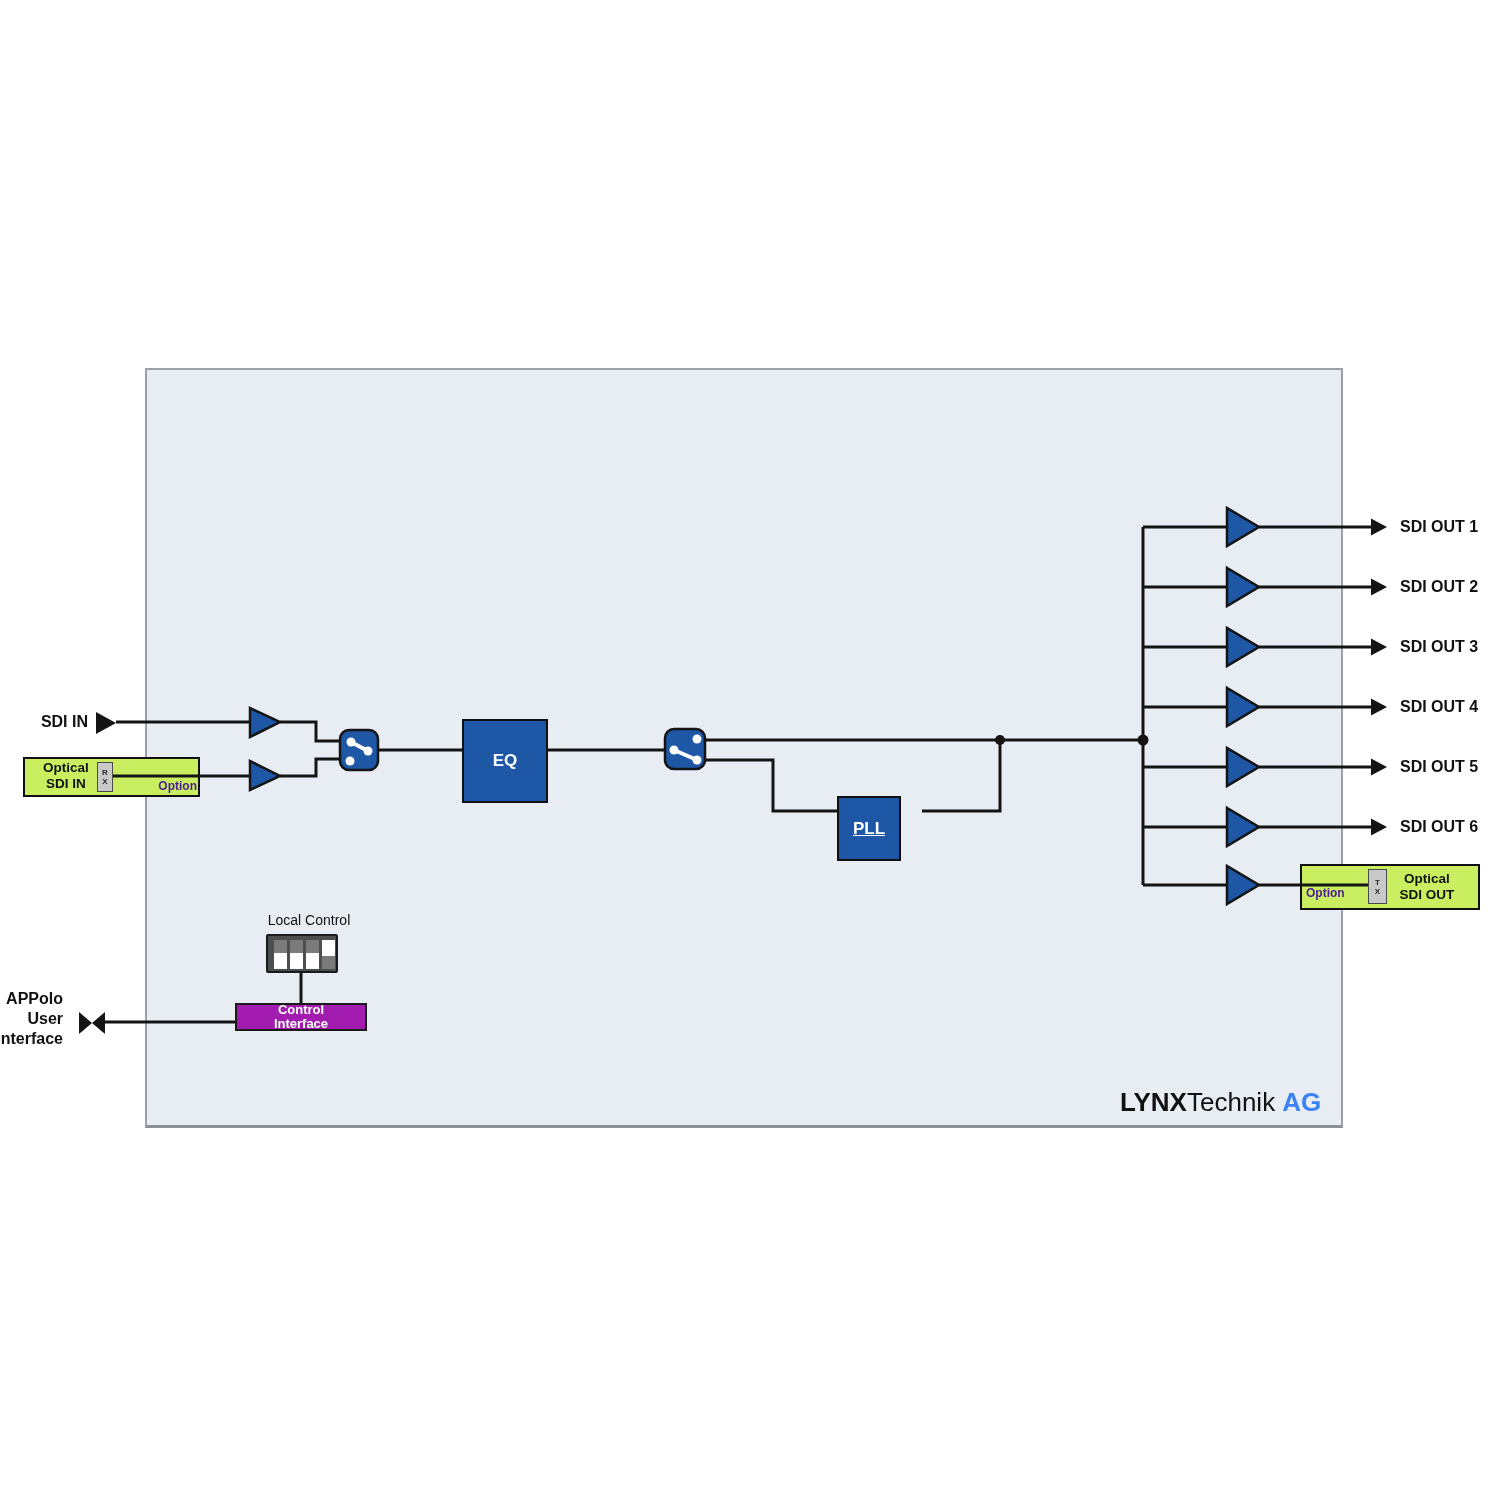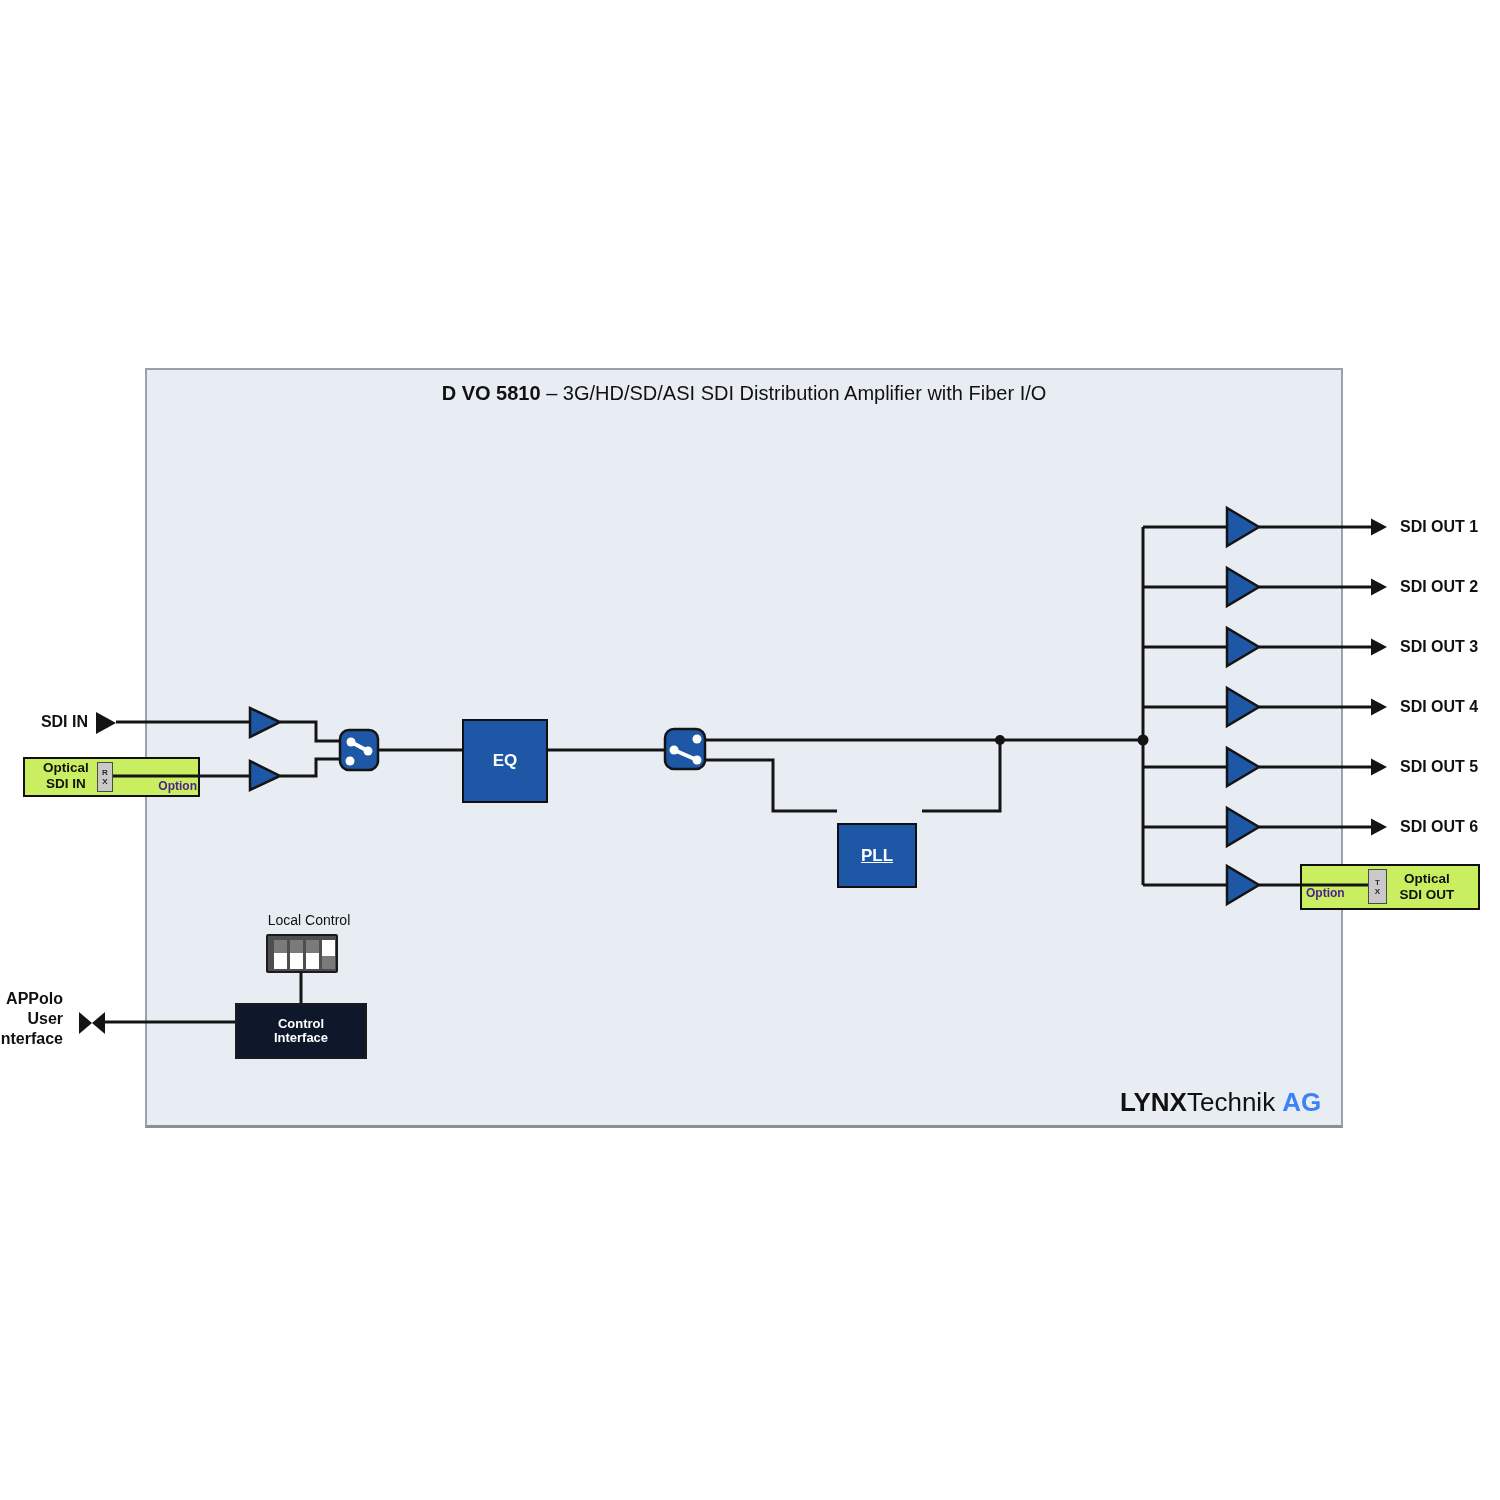--- a/index.html
+++ b/index.html
@@ -24,52 +24,51 @@
   #option-out{left:1306px;top:886px;width:60px;text-align:left;}
   .conn{background:#c9c9c9;border:1.5px solid #4a4a4a;box-sizing:border-box;display:flex;
         flex-direction:column;align-items:center;justify-content:center;
         font-size:8px;line-height:9px;color:#2a2a2a;font-weight:bold;}
   #rx-conn{left:97px;top:762px;width:16px;height:30px;}
   #tx-conn{left:1368px;top:869px;width:19px;height:35px;}
   
   .block{display:flex;align-items:center;justify-content:center;background:#1d57a6;
          border:2.5px solid #101010;box-sizing:border-box;color:#fff;font-weight:bold;font-size:17px;}
   #eq-box{left:462px;top:719px;width:86px;height:84px;}
-  #pll-box{left:837px;top:823px;width:80px;height:65px;text-decoration:underline;}
+  #pll-box{left:837px;top:796px;width:64px;height:65px;text-decoration:underline;}
   
   .iolabel{font-weight:bold;font-size:16px;line-height:22px;}
   #sdi-in-label{left:20px;top:711px;width:68px;text-align:right;}
   .outlabel{left:1400px;width:140px;height:22px;text-align:left;}
   #out1{top:516px;} #out2{top:576px;} #out3{top:636px;}
   #out4{top:696px;} #out5{top:756px;} #out6{top:816px;}
   
   #local-control{left:248px;top:912px;width:122px;text-align:center;font-size:14px;}
   #dip{left:266px;top:934px;width:72px;height:39px;background:#4e4e4e;border:2px solid #1b1b1b;
        border-radius:2px;box-sizing:border-box;display:flex;gap:3px;padding:4px 0 0 6px;}
   .dipslot{width:13px;height:29px;display:flex;flex-direction:column;}
   .dip-gray{background:#7a7a7a;width:100%;}
   .dip-white{background:#ffffff;width:100%;}
   .h13{height:13px;} .h16{height:16px;}
-  #ctrl-box{left:235px;top:1003px;width:132px;height:56px;background:#0f172a;border:2px solid #1b1b1b;
+  #ctrl-box{left:235px;top:1003px;width:132px;height:28px;background:#a21caf;border:2px solid #1b1b1b;
             box-sizing:border-box;color:#fff;font-weight:bold;font-size:13px;line-height:14px;
             display:flex;flex-direction:column;align-items:center;justify-content:center;}
   #appolo{left:-14px;top:989px;width:77px;text-align:right;font-weight:bold;font-size:16px;line-height:20px;}
   
   #logo{left:1120px;top:1087px;font-size:26px;}
   #logo .lynx{font-weight:bold;}
   #logo .ag{font-weight:bold;color:#3b82f6;margin-left:7px;}
 </style>
 </head>
 <body>
 
 <div id="canvas">
 
   <div id="panel" class="abs"></div>
 
-  <div id="title" class="abs"><span class="model">D VO 5810</span> <span>– 3G/HD/SD/ASI SDI Distribution Amplifier with Fiber I/O</span></div>
 
   <div id="opt-in-box" class="abs optbox"></div>
   <div id="opt-out-box" class="abs optbox"></div>
 
   <svg id="wires" class="abs" width="1500" height="1500" viewBox="0 0 1500 1500">
     <g stroke="#141414" stroke-width="3" fill="none">
       <path d="M116 722 H250"></path>
       <path d="M280 722 H316 V741 H340"></path>
       <path d="M113 776 H250"></path>
       <path d="M280 776 H316 V759 H340"></path>

